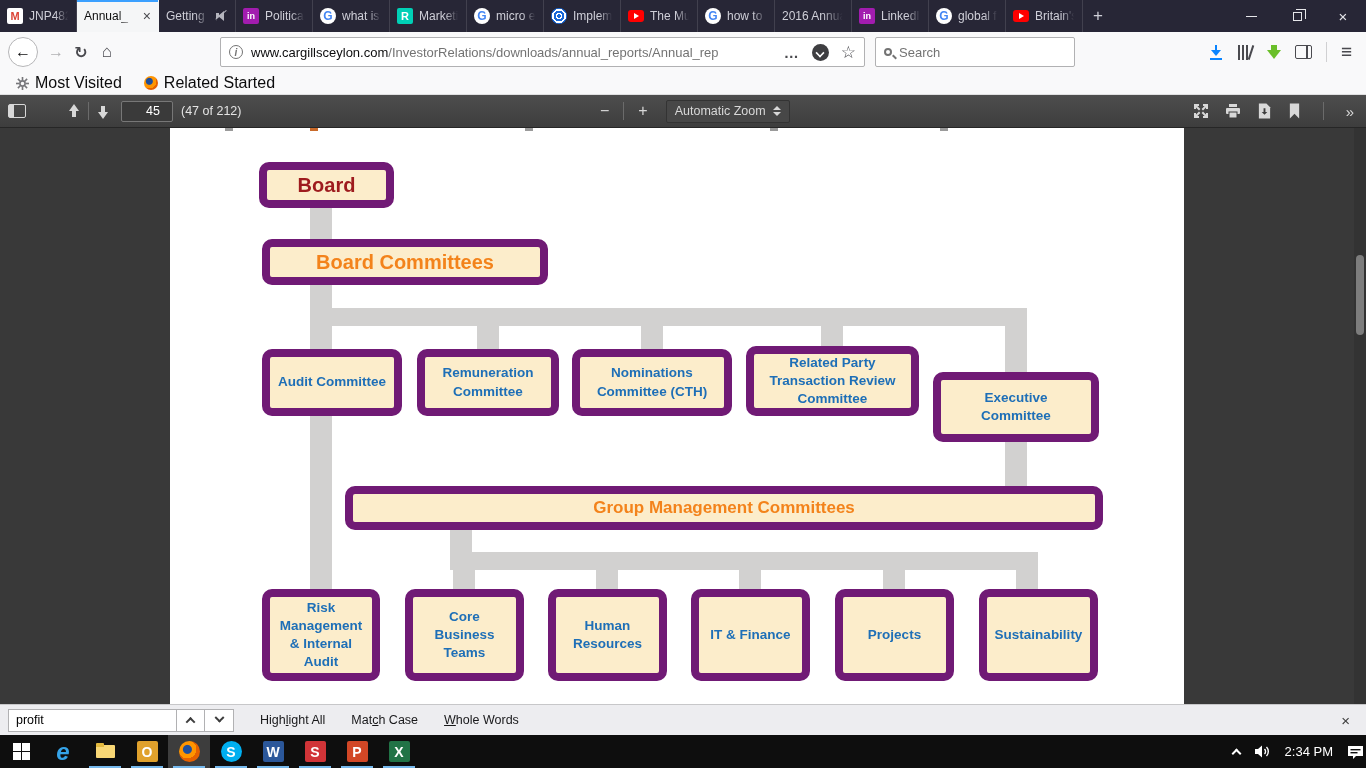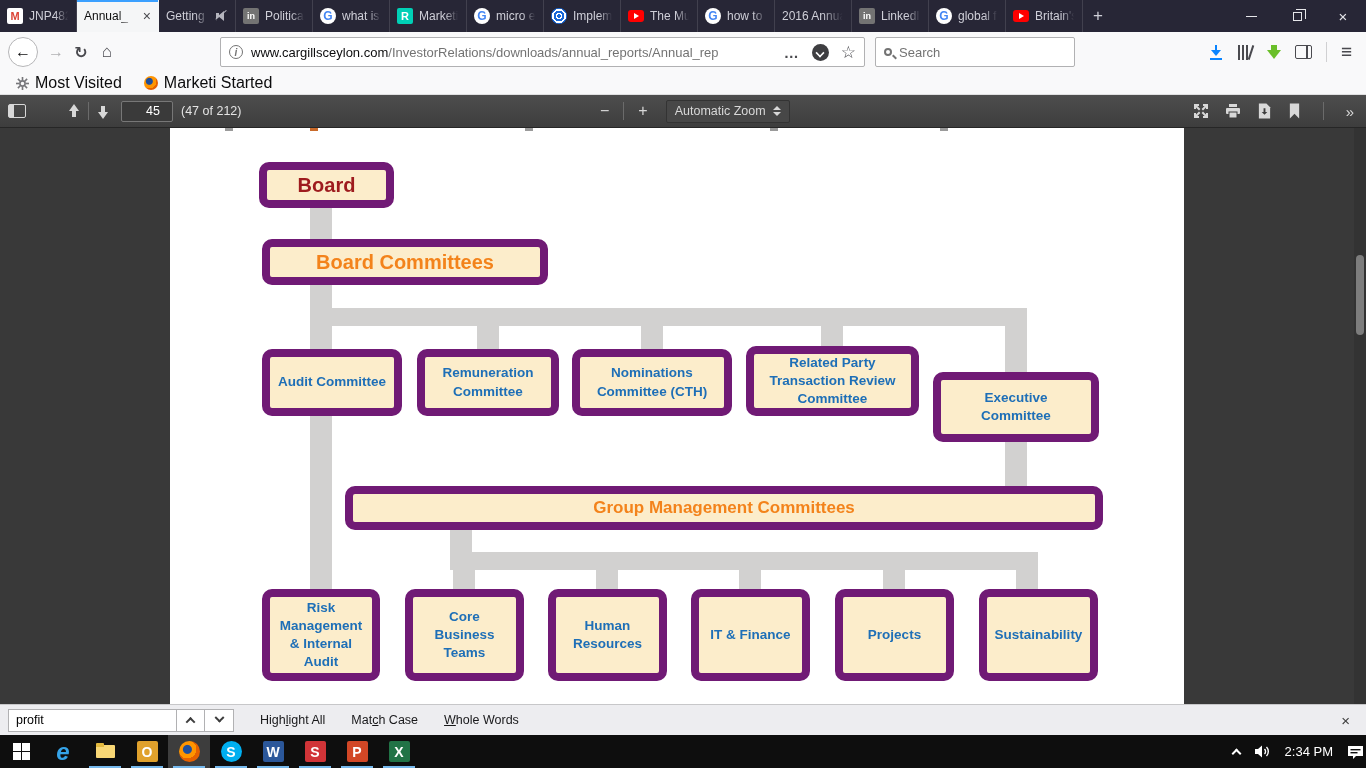--- a/index.html
+++ b/index.html
@@ -14,21 +14,21 @@
          overflow:hidden; position:relative; cursor:default; }
   .tab .tlabel { white-space:nowrap; overflow:hidden; flex:1;
          -webkit-mask-image:linear-gradient(to right,#000 65%,transparent 98%);
          mask-image:linear-gradient(to right,#000 65%,transparent 98%); }
   .tab.active { background:#f5f6f7; color:#0c0c0d; width:82px; }
   .tab.active::before { content:""; position:absolute; top:0; left:0; right:0; height:2px; background:#3ba0ff; }
   .tab .close { flex:0 0 auto; font-size:14px; color:#4a4a4f; }
   .fav { flex:0 0 auto; width:16px; height:16px; display:flex; align-items:center; justify-content:center;
          font-weight:bold; border-radius:2px; }
   .fav.gmail { background:#fff; color:#db4437; font-size:11px; }
-  .fav.linkedin { background:#737373; color:#fff; font-size:9px;text-align:right; }
+  .fav.linkedin { background:#a21caf; color:#fff; font-size:9px;text-align:right; }
   .fav.google { background:#fff; border-radius:50%; color:#4285f4; font-size:12px; }
   .fav.rgate { background:#00d0b6; color:#fff; font-size:11px; }
   .fav.youtube { background:#f00; border-radius:3px; width:16px; height:12px; position:relative; }
   .fav.youtube::after { content:""; position:absolute; left:6px; top:3px; border-left:5px solid #fff;
          border-top:3px solid transparent; border-bottom:3px solid transparent; }
   .fav.rings { border-radius:50%;
          background:radial-gradient(circle at 50% 50%, #1667d9 0 2px, #fff 2px 3.5px, #1667d9 3.5px 5.5px, #fff 5.5px 7px, #1667d9 7px); }
   .mute { position:relative; width:12px; height:10px; flex:0 0 auto; }
   .mute::before { content:""; position:absolute; left:0; top:2px; width:3px; height:6px; background:#b5b5be; }
   .mute::after { content:""; position:absolute; left:2px; top:0; border-right:6px solid #b5b5be;
@@ -301,21 +301,21 @@
           <rect x="7" y="12" width="2" height="4" transform="rotate(45 8 8)"></rect>
           <rect x="0" y="7" width="4" height="2" transform="rotate(45 8 8)"></rect>
           <rect x="12" y="7" width="4" height="2" transform="rotate(45 8 8)"></rect>
         </g>
         <circle cx="8" cy="8" r="3.2" fill="none" stroke="#76767a" stroke-width="2"></circle>
       </svg>
       <span>Most Visited</span>
     </div>
     <div class="bm-item">
       <span class="ffx"></span>
-      <span>Marketi Started</span>
+      <span>Related Started</span>
     </div>
   </div>
 
   <div class="pdftoolbar">
     <span class="pdf-sidebar-ic"></span>
     <span class="arr up"></span>
     <span class="tb-sep"></span>
     <span class="arr down"></span>
     <input class="page-input" value="45" style="">
     <span class="page-count">(47 of 212)</span>

